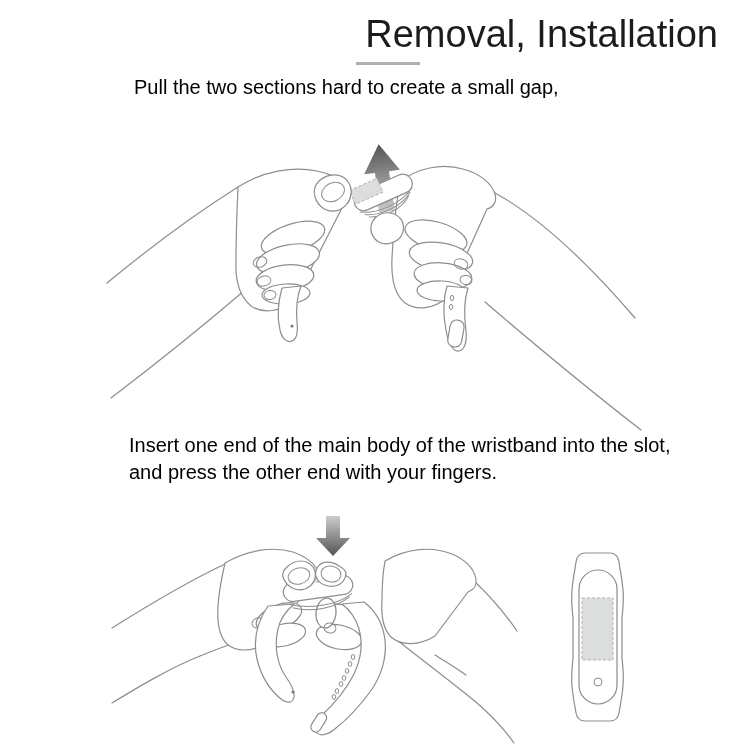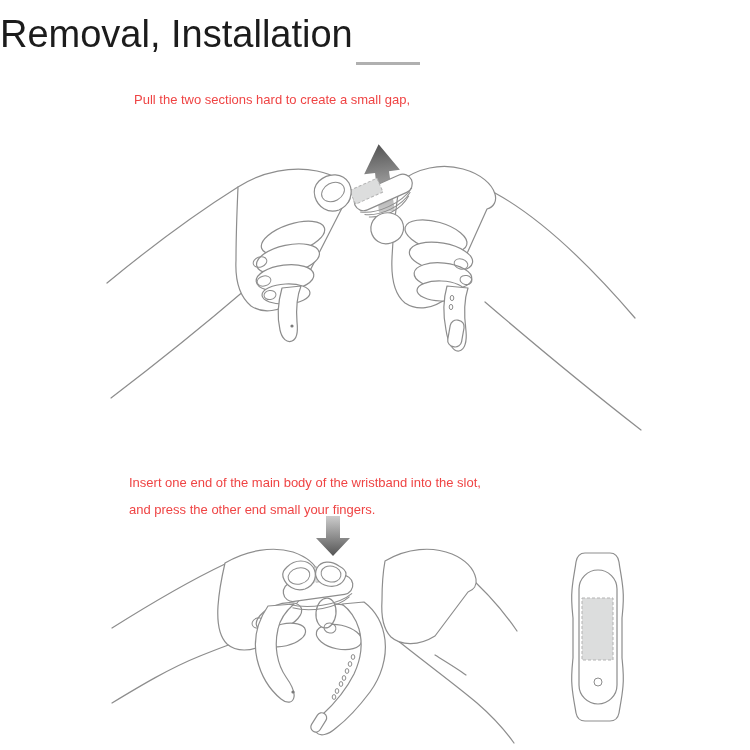--- a/index.html
+++ b/index.html
@@ -2,28 +2,28 @@
 <html><head>
 <meta charset="utf-8">
 <style>
   html,body{margin:0;padding:0;}
   body{
     width:750px;height:750px;background:#ffffff;position:relative;overflow:hidden;
     font-family:"Liberation Sans","DejaVu Sans",sans-serif;
   }
   .page-title{
     position:absolute;top:13px;left:0;width:718px;margin:0;
-    text-align:left;font-size:38px;font-weight:400;color:#1c1c1c;
+    text-align:right;font-size:38px;font-weight:400;color:#1c1c1c;
   }
   .title-underline{
     position:absolute;top:62px;left:356px;width:64px;height:3px;background:#b0b0b0;
   }
-  .instr{position:absolute;font-size:13px;line-height:27px;color:#ef4444;margin-top:12px;}
+  .instr{position:absolute;font-size:20px;line-height:27px;color:#000000;}
   .instr-1{top:74px;left:134px;}
-  .instr-2{top:457px;left:129px;}
+  .instr-2{top:432px;left:129px;}
   .fig{position:absolute;}
   .fig-removal{left:95px;top:140px;width:560px;height:295px;}
   .fig-install{left:105px;top:516px;width:420px;height:232px;}
   .fig-band{left:565px;top:550px;width:65px;height:175px;}
   .hand{fill:#ffffff;stroke:#8d8d8d;stroke-width:1.2;stroke-linejoin:round;}
   .open-line{fill:none;stroke:#8d8d8d;stroke-width:1.2;stroke-linecap:round;}
   .detail{fill:none;stroke:#8d8d8d;stroke-width:1;}
   .screen{fill:#dcdddd;stroke:#b3b3b3;stroke-width:1;stroke-dasharray:3 2;}
   .dot{fill:#7a7a7a;stroke:none;}
 </style>
@@ -102,21 +102,21 @@
     <path class="hand" d="M 224,41 C 234,32 248,33 254,43 C 259,53 255,65 244,70 C 233,74 223,67 220,57 C 218,50 220,45 224,41 Z"></path>
     <ellipse class="detail" cx="238" cy="52" rx="12" ry="9" transform="rotate(-28 238 52)"></ellipse>
   </g>
   <g>
     <path class="hand" d="M 281,77 C 290,70 302,72 307,81 C 311,90 307,100 296,103 C 286,106 278,100 276,91 C 275,85 277,81 281,77 Z"></path>
   </g>
 </svg>
 
 <div class="instr instr-2">
   <div>Insert one end of the main body of the wristband into the slot,</div>
-  <div>and press the other end small your fingers.</div>
+  <div>and press the other end with your fingers.</div>
 </div>
 
 <svg class="fig fig-install" viewBox="0 0 420 232" aria-label="hands-pressing-body-into-band-slot">
   <defs>
     <linearGradient id="grad-down" x1="0" y1="0" x2="0" y2="1">
       <stop offset="0" stop-color="#cccccc"></stop>
         <stop offset="1" stop-color="#545454"></stop>
     </linearGradient>
   </defs>
 

